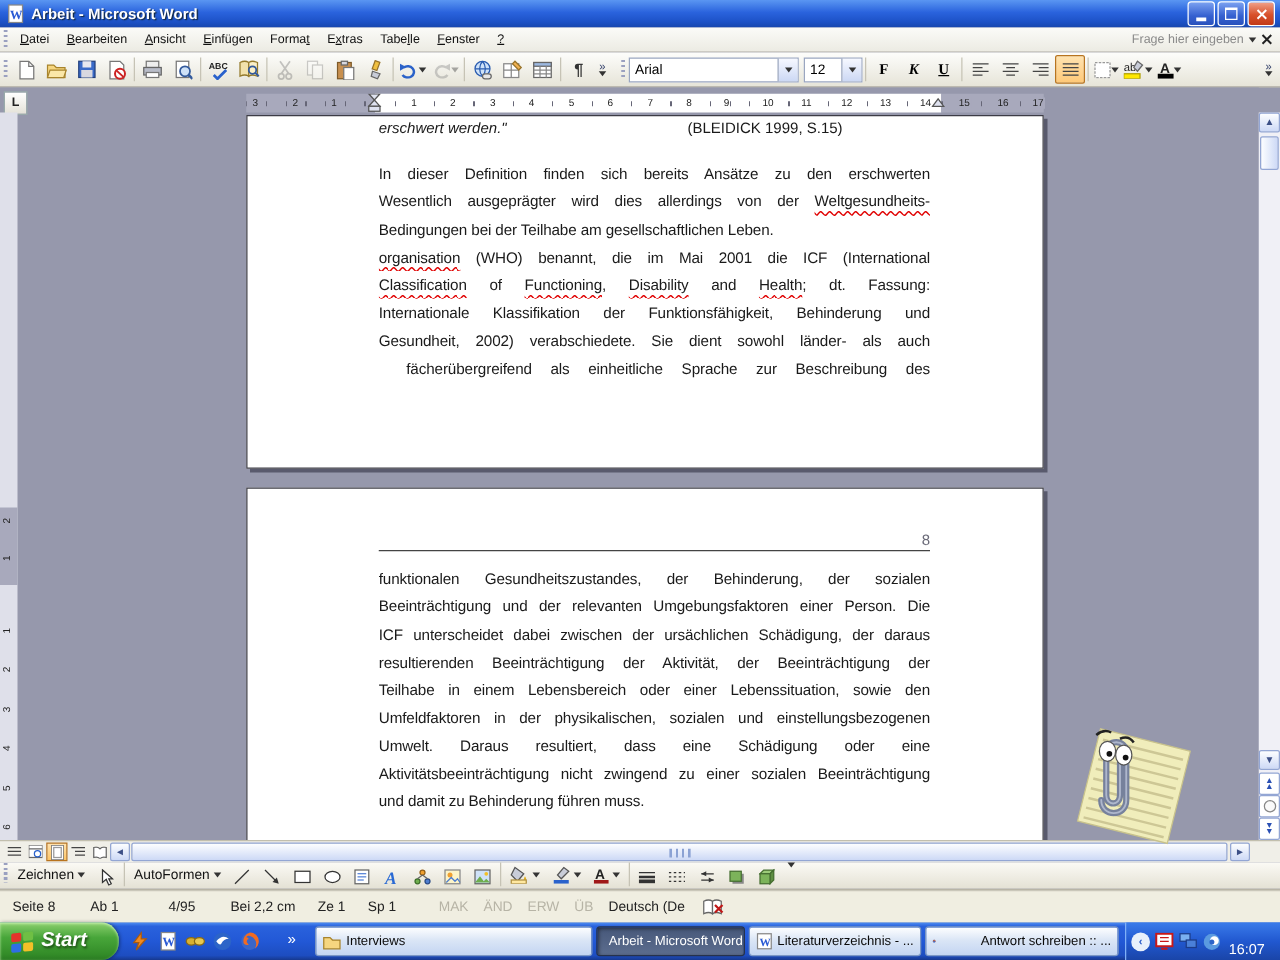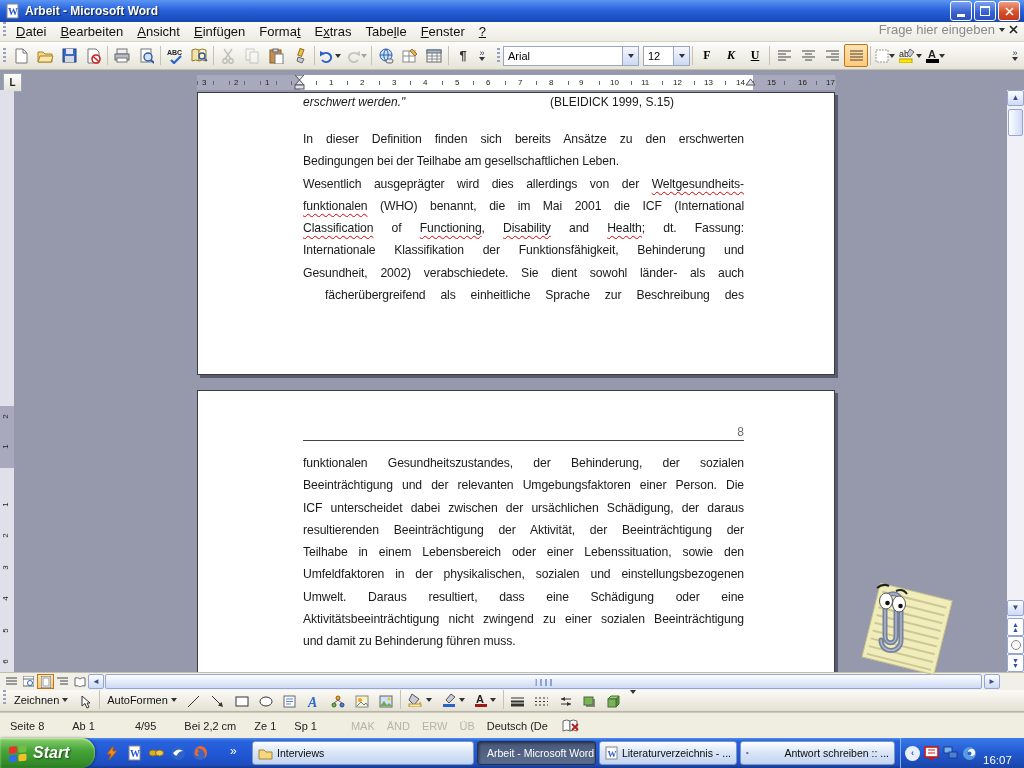--- a/index.html
+++ b/index.html
@@ -11,21 +11,21 @@
     display:flex;align-items:center;padding:0 4px;box-sizing:border-box;}
   .ttext{color:#fff;font-weight:bold;font-size:12px;margin-left:5px;text-shadow:1px 1px 1px #123;}
   .wbtns{margin-left:auto;display:flex;gap:2px;}
   .wb{width:20px;height:18px;border:1px solid #fff;border-radius:3px;display:flex;align-items:center;justify-content:center;
     background:linear-gradient(180deg,#7aa0f0,#3560d0 60%,#2a52bc);}
   .wb.cls{background:linear-gradient(180deg,#f0a088,#d8502a 55%,#c23a18);}
   .minglyph{width:8px;height:3px;background:#fff;margin-top:8px;}
   .resglyph{width:8px;height:7px;border:1px solid #fff;border-top:2px solid #fff;background:transparent;}
   
   .menubar{position:absolute;left:0;top:22px;width:1024px;height:20px;background:linear-gradient(180deg,#fbfbf8,#ecebe3);
-    display:flex;align-items:flex-start;font-size:13px;color:#111;border-bottom:1px solid #d6d3c6;box-sizing:border-box;}
+    display:flex;align-items:center;font-size:10px;color:#111;border-bottom:1px solid #d6d3c6;box-sizing:border-box;}
   .mi{padding:2px 7px;cursor:default;}
   .qbox{margin-left:auto;display:flex;align-items:center;color:#8a8a8a;gap:4px;padding-right:6px;}
   .grip{width:3px;height:16px;margin:0 3px;background:repeating-linear-gradient(180deg,#9aa0c0 0 2px,transparent 2px 4px);}
   .dd{width:0;height:0;border-left:3px solid transparent;border-right:3px solid transparent;border-top:4px solid #333;display:inline-block;}
   
   .toolrow{position:absolute;left:0;top:42px;width:1024px;height:28px;
     background:linear-gradient(180deg,#fdfdfb,#e6e4d8);border-bottom:1px solid #c2bfae;
     display:flex;align-items:center;box-sizing:border-box;}
   .tb{width:24px;height:23px;display:flex;align-items:center;justify-content:center;flex:0 0 auto;}
   .tbw{height:23px;display:flex;align-items:center;justify-content:center;flex:0 0 auto;padding:0 2px;}
@@ -416,23 +416,23 @@
     </div>
 
     <div class="page" style="top:22px;height:283px;">
       <div class="pcol" style="padding-top:2px;">
         <div class="qline">
           <span class="qt">erschwert werden."</span>
           <span class="cit">(BLEIDICK 1999, S.15)</span>
         </div>
         <div style="height:17px;"></div>
         <div class="dl jl">In dieser Definition finden sich bereits Ansätze zu den erschwerten</div>
+        <div class="dl jl"><span>Wesentlich ausgeprägter wird dies allerdings von der </span><span class="sq">Weltgesundheits-</span></div>
         <div class="dl ll">Bedingungen bei der Teilhabe am gesellschaftlichen Leben.</div>
-        <div class="dl jl"><span>Wesentlich ausgeprägter wird dies allerdings von der </span><span class="sq">Weltgesundheits-</span></div>
-        <div class="dl jl"><span class="sq">funktionalen</span><span> (WHO) benannt, die im Mai 2001 die ICF (International</span></div>
+        <div class="dl jl"><span class="sq">organisation</span><span> (WHO) benannt, die im Mai 2001 die ICF (International</span></div>
         <div class="dl jl"><span class="sq">Classification</span><span> of </span><span class="sq">Functioning</span><span>, </span><span class="sq">Disability</span><span> and </span><span class="sq">Health</span><span>; dt. Fassung:</span></div>
         <div class="dl jl"><span>Internationale Klassifikation der Funktionsfähigkeit, Behinderung und</span></div>
         <div class="dl jl"><span>Gesundheit, 2002) verabschiedete. Sie dient sowohl länder- als auch</span></div>
         <div class="dl jl ind"><span>fächerübergreifend als einheitliche Sprache zur Beschreibung des</span></div>
       </div>
     </div>
 
     <div class="page" style="top:320px;height:352px;">
       <div class="pcol" style="padding-top:33px;">
         <div class="hdr8">

